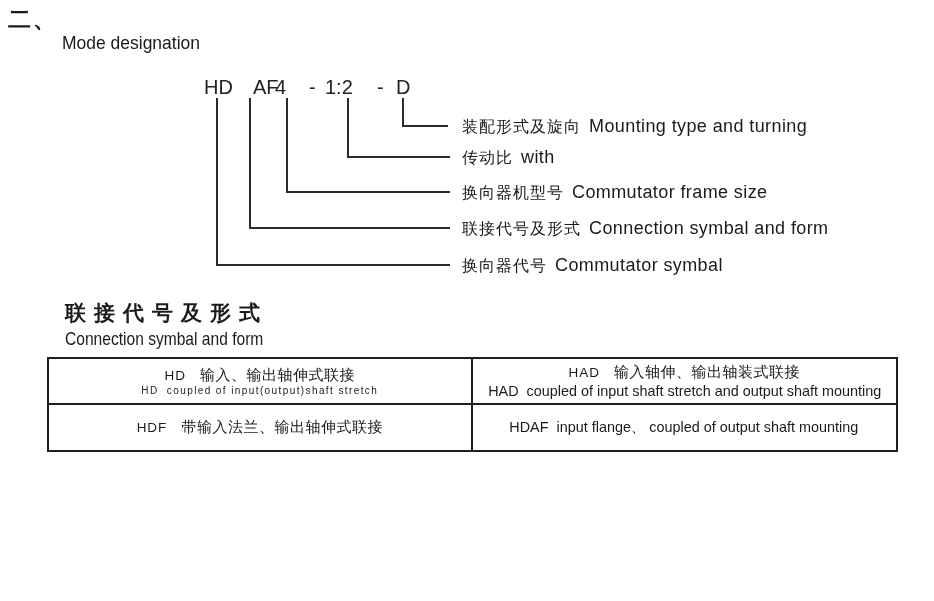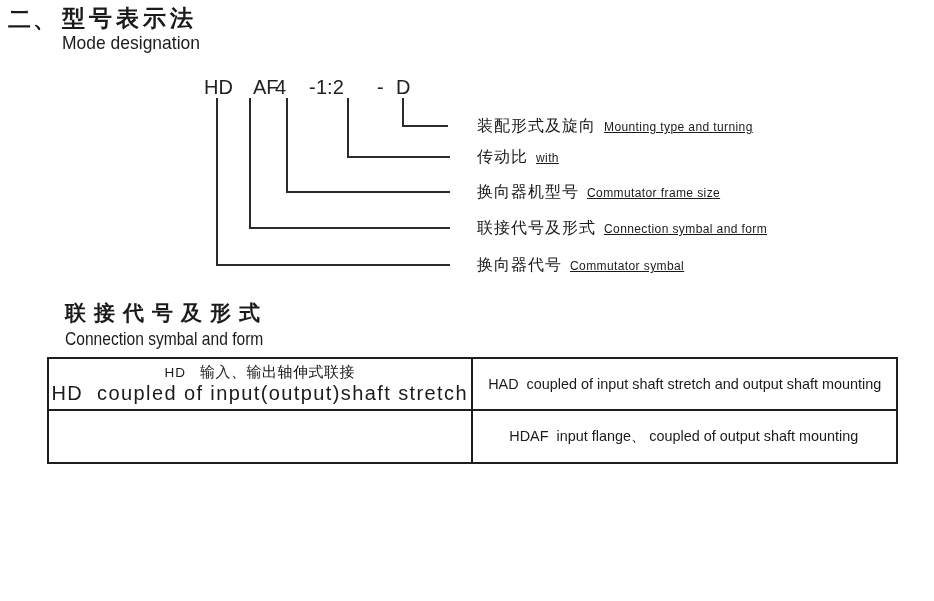--- a/index.html
+++ b/index.html
@@ -22,70 +22,69 @@
 
   
   .code-seg { top: 76px; font-size: 20px; color: #222; white-space: pre; }
 
   
   .vline { width: 2px; background: #2b2b2b; }
   .hline { height: 2px; background: #2b2b2b; }
 
   
   .diag-label { left: 462px; font-size: 16px; white-space: nowrap; color: #1b1b1b; }
-  .diag-label .zh { letter-spacing: 1px; margin-left: 15px; }
-  .diag-label .en { margin-left: 8px; font-size: 12px; letter-spacing: 0.4px; text-decoration: underline; }
+  .diag-label .zh { letter-spacing: 1px; }
+  .diag-label .en { margin-left: 8px; font-size: 18px; letter-spacing: 0.4px; }
 
   
   .sec-zh { left: 65px; top: 299px; font-size: 21px; font-weight: bold; letter-spacing: 8px; white-space: nowrap; }
   .sec-en { left: 65px; top: 328px; font-size: 19px; font-weight: 500;
             transform: scaleX(0.82); transform-origin: left center; white-space: nowrap; }
 
   
   .conn-table {
     position: absolute;
     left: 47px; top: 357px;
-    width: 851px; height: 107px;
+    width: 851px; height: 95px;
     border: 2px solid #1e1e1e;
     display: grid;
     grid-template-columns: 1fr 1fr;
     grid-template-rows: 1fr 1fr;
     background: #fff;
   }
   .cell {
     display: flex;
     flex-direction: column;
     align-items: center;
     justify-content: center;
     overflow: hidden;
     padding: 1px 2px;
   }
   .cell.c-left  { border-right: 2px solid #1e1e1e; }
   .cell.r-top   { border-bottom: 2px solid #1e1e1e; }
   .cell .l1 { font-size: 15px; white-space: pre; letter-spacing: 0.5px; }
   .cell .l1 .code { font-size: 13.5px; letter-spacing: 1px; margin-right: 14px; }
   .cell .l2 { white-space: pre; }
-  .en-wide   { font-size: 20px; letter-spacing: 1.4px; }   
+  .en-wide   { font-size: 10px; letter-spacing: 1.4px; }   
   .en-narrow { font-size: 15px; letter-spacing: 0px;
                transform: scaleX(0.96); transform-origin: center; } 
 </style>
 </head>
 <body>
 
 <div class="page">
 
   <div class="abs title-zh-prefix">二、</div>
-  <div class="abs title-zh">型号表示法</div>
   <div class="abs title-en">Mode designation</div>
 
   <span class="abs code-seg" style="left:204px">HD</span>
   <span class="abs code-seg" style="left:253px">AF</span>
   <span class="abs code-seg" style="left:275px">4</span>
   <span class="abs code-seg" style="left:309px">-</span>
-  <span class="abs code-seg" style="left:316px">1:2</span>
+  <span class="abs code-seg" style="left:325px">1:2</span>
   <span class="abs code-seg" style="left:377px">-</span>
   <span class="abs code-seg" style="left:396px">D</span>
 
   <div class="abs vline" style="left:216px; top:98px; height:168px;"></div>
   <div class="abs vline" style="left:249px; top:98px; height:131px;"></div>
   <div class="abs vline" style="left:286px; top:98px; height:95px;"></div>
   <div class="abs vline" style="left:347px; top:98px; height:60px;"></div>
   <div class="abs vline" style="left:402px; top:98px; height:29px;"></div>
 
   <div class="abs hline" style="left:402px; top:125px; width:46px;"></div>
@@ -112,22 +111,24 @@
 
   <div class="abs sec-zh">联接代号及形式</div>
   <div class="abs sec-en">Connection symbal and form</div>
 
   <div class="conn-table">
     <div class="cell c-left r-top">
       <div class="l1"><span class="code">HD</span><span>输入、输出轴伸式联接</span></div>
       <div class="l2 en-wide">HD  coupled of input(output)shaft stretch</div>
     </div>
     <div class="cell r-top">
+      <div class="l1"><span class="code">HAD</span><span>输入轴伸、输出轴装式联接</span></div>
       <div class="l2 en-narrow">HAD  coupled of input shaft stretch and output shaft mounting</div>
     </div>
     <div class="cell c-left">
+      <div class="l1"><span class="code">HDF</span><span>带输入法兰、输出轴伸式联接</span></div>
     </div>
     <div class="cell">
       <div class="l2 en-narrow">HDAF  input flange、 coupled of output shaft mounting</div>
     </div>
   </div>
 
 </div>
 
 </body></html>

